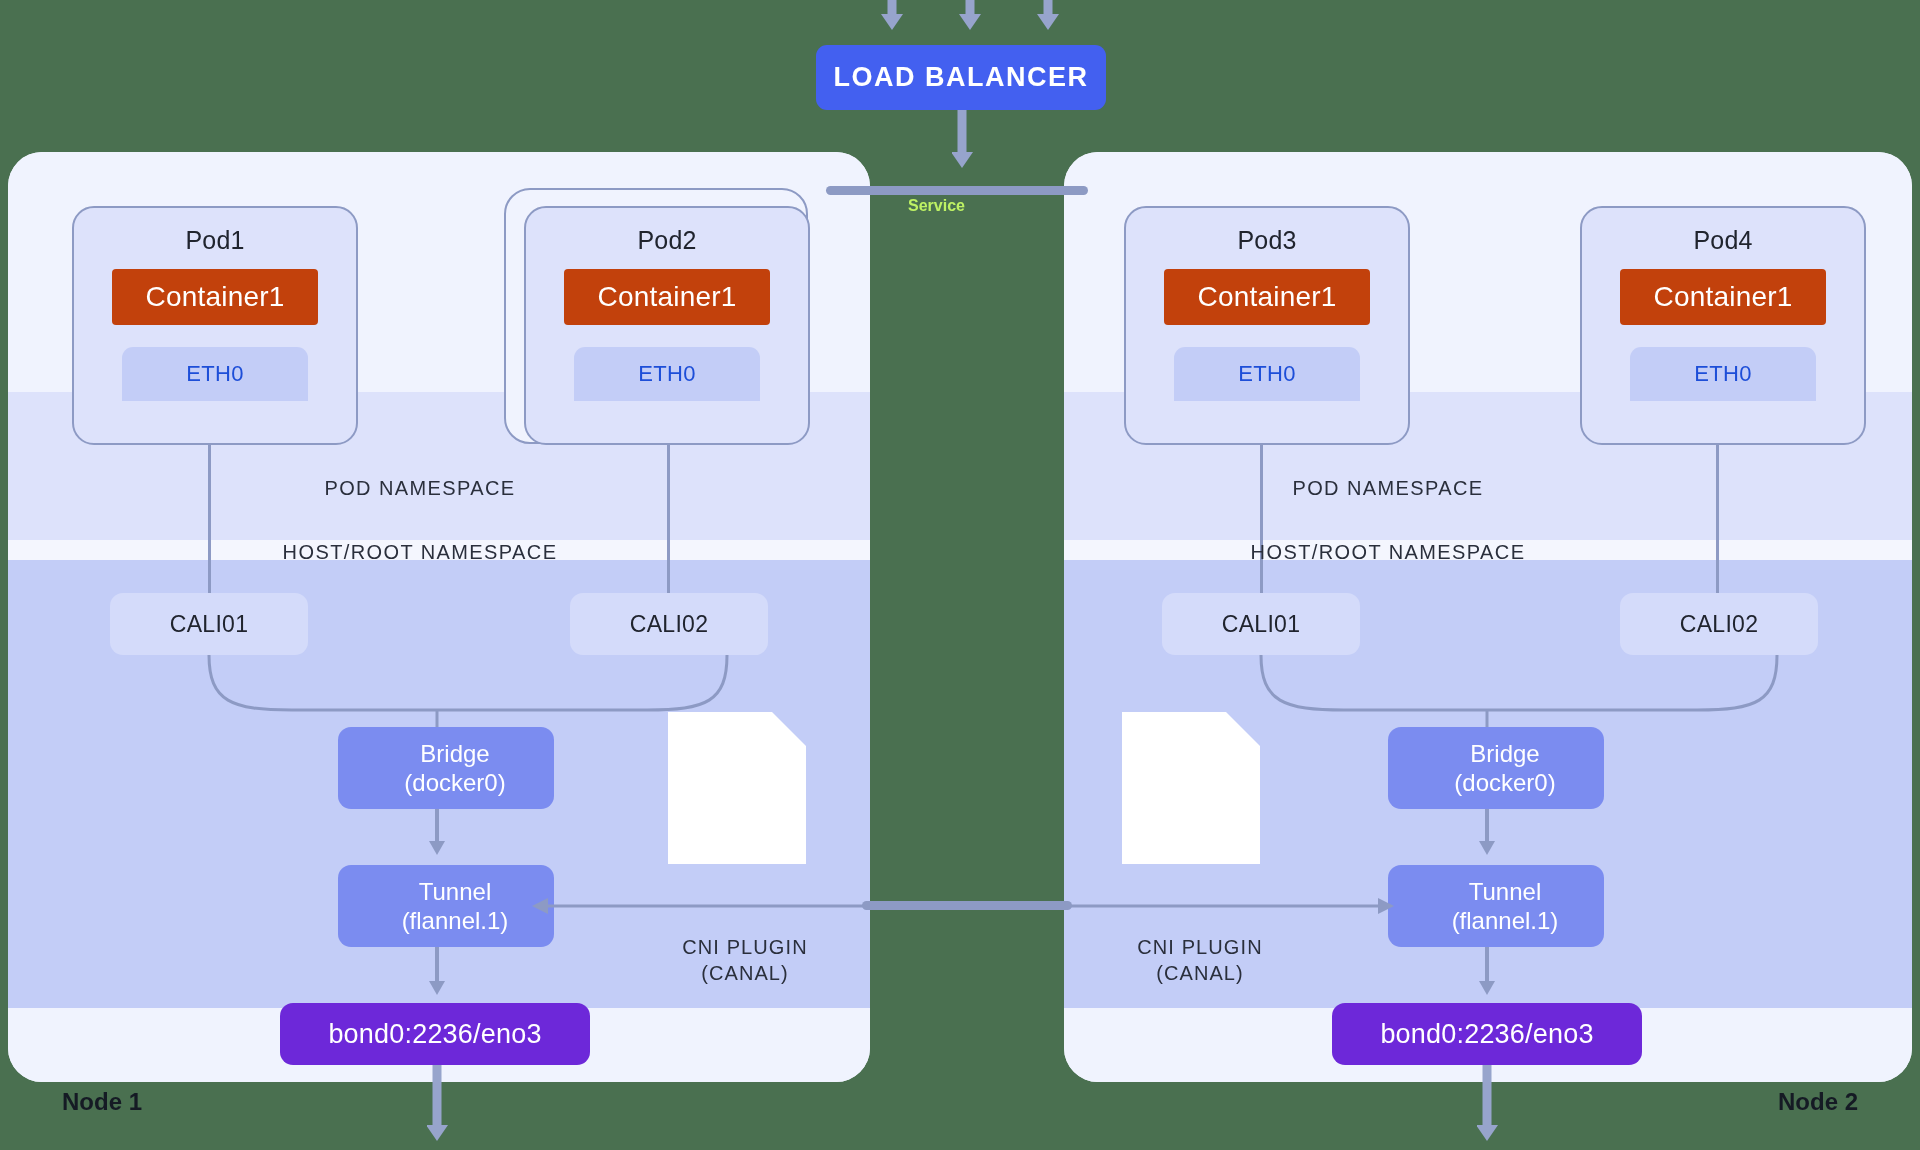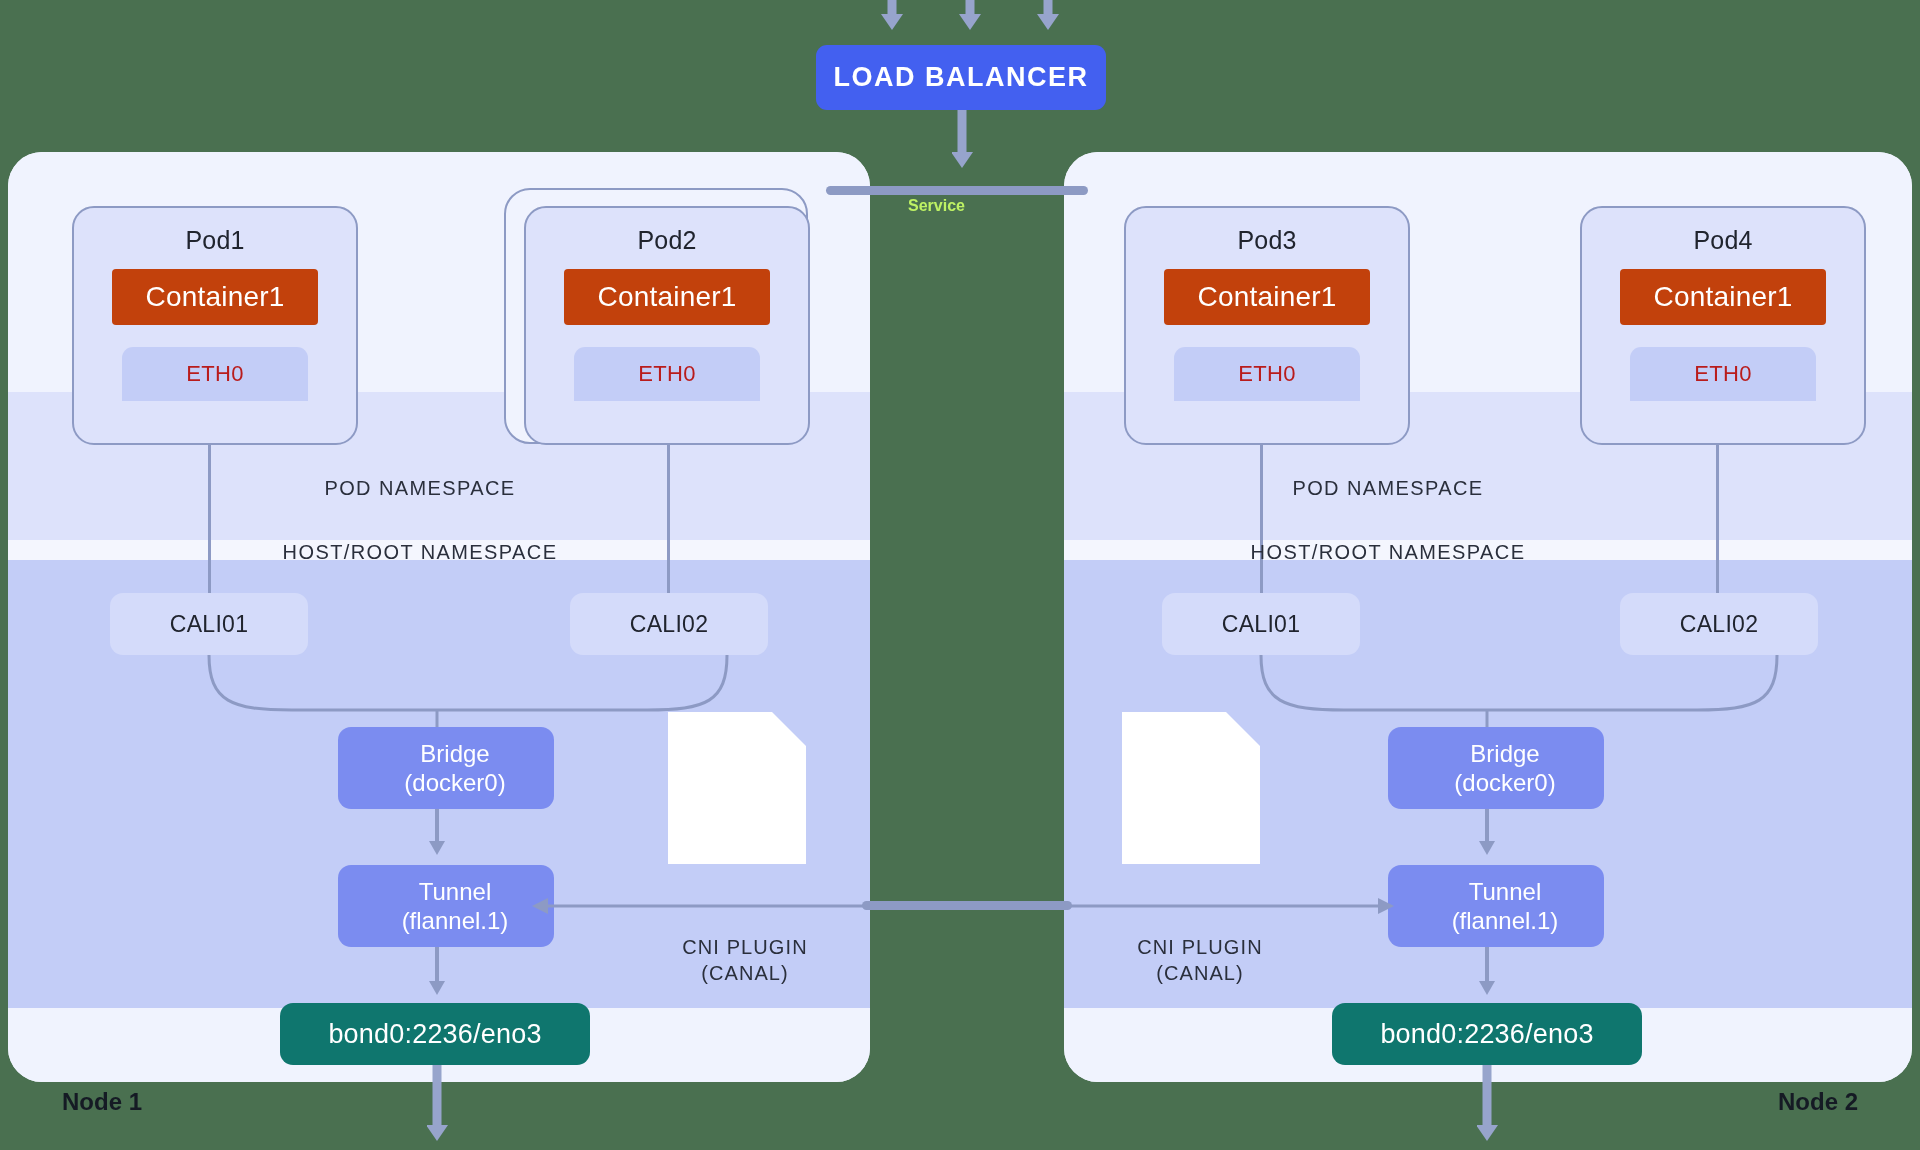--- a/index.html
+++ b/index.html
@@ -15,38 +15,38 @@
   .band-host{background:#c3cdf7;}
   .band-foot{background:#f0f3fe;}
 
   
   .pod{position:absolute;border:2px solid #8d9ac4;border-radius:22px;background:#dde2fb;
        display:flex;flex-direction:column;align-items:center;z-index:6;}
   .pod-outer{position:absolute;border:2px solid #8d9ac4;border-radius:26px;background:#f0f3fe;z-index:5;}
   .pod-title{font-size:25px;color:#20242e;margin-top:18px;letter-spacing:.2px;}
   .container-box{background:#c2410c;color:#fff;border-radius:4px;font-size:28px;
        display:flex;align-items:center;justify-content:center;letter-spacing:.2px;}
-  .eth-box{background:#c3cdf7;color:#b91c1c;border-radius:11px 11px 0 0;font-size:22px;
+  .eth-box{background:#c3cdf7;color:#1d4ed8;border-radius:11px 11px 0 0;font-size:22px;
        display:flex;align-items:center;justify-content:center;letter-spacing:.3px;}
 
   
   .ns-label{position:absolute;font-size:20px;color:#2a2f3c;letter-spacing:1.4px;
        text-align:center;white-space:nowrap;z-index:7;}
   .cni-label{position:absolute;font-size:20px;color:#2a2f3c;letter-spacing:1.1px;
        text-align:center;line-height:1.28;white-space:nowrap;z-index:8;}
   .node-label{position:absolute;font-size:24px;font-weight:bold;color:#151a24;z-index:9;}
   .service-label{position:absolute;font-size:16px;font-weight:bold;color:#bef264;z-index:12;}
 
   
   .cali{position:absolute;background:#d4dbfa;border-radius:13px;font-size:23px;color:#20242e;
        display:flex;align-items:center;justify-content:center;letter-spacing:.3px;z-index:7;}
   .blue-box{position:absolute;background:#7b8cf0;color:#fff;border-radius:13px;font-size:24px;
        display:flex;flex-direction:column;align-items:center;justify-content:center;
        line-height:1.22;text-align:center;z-index:7;padding-left:18px;}
-  .bond{position:absolute;background:#0f766e;color:#fff;border-radius:13px;font-size:27px;
+  .bond{position:absolute;background:#6d28d9;color:#fff;border-radius:13px;font-size:27px;
        display:flex;align-items:center;justify-content:center;letter-spacing:.2px;z-index:8;}
   .lb{position:absolute;background:#4360f0;color:#fff;border-radius:11px;font-size:27px;
        font-weight:bold;letter-spacing:1.5px;display:flex;align-items:center;justify-content:center;z-index:12;}
 
   
   .doc{position:absolute;z-index:7;}
   .doc-label{position:absolute;left:0;right:0;text-align:center;font-size:22px;color:#20242e;
        line-height:1.3;}
 
   

